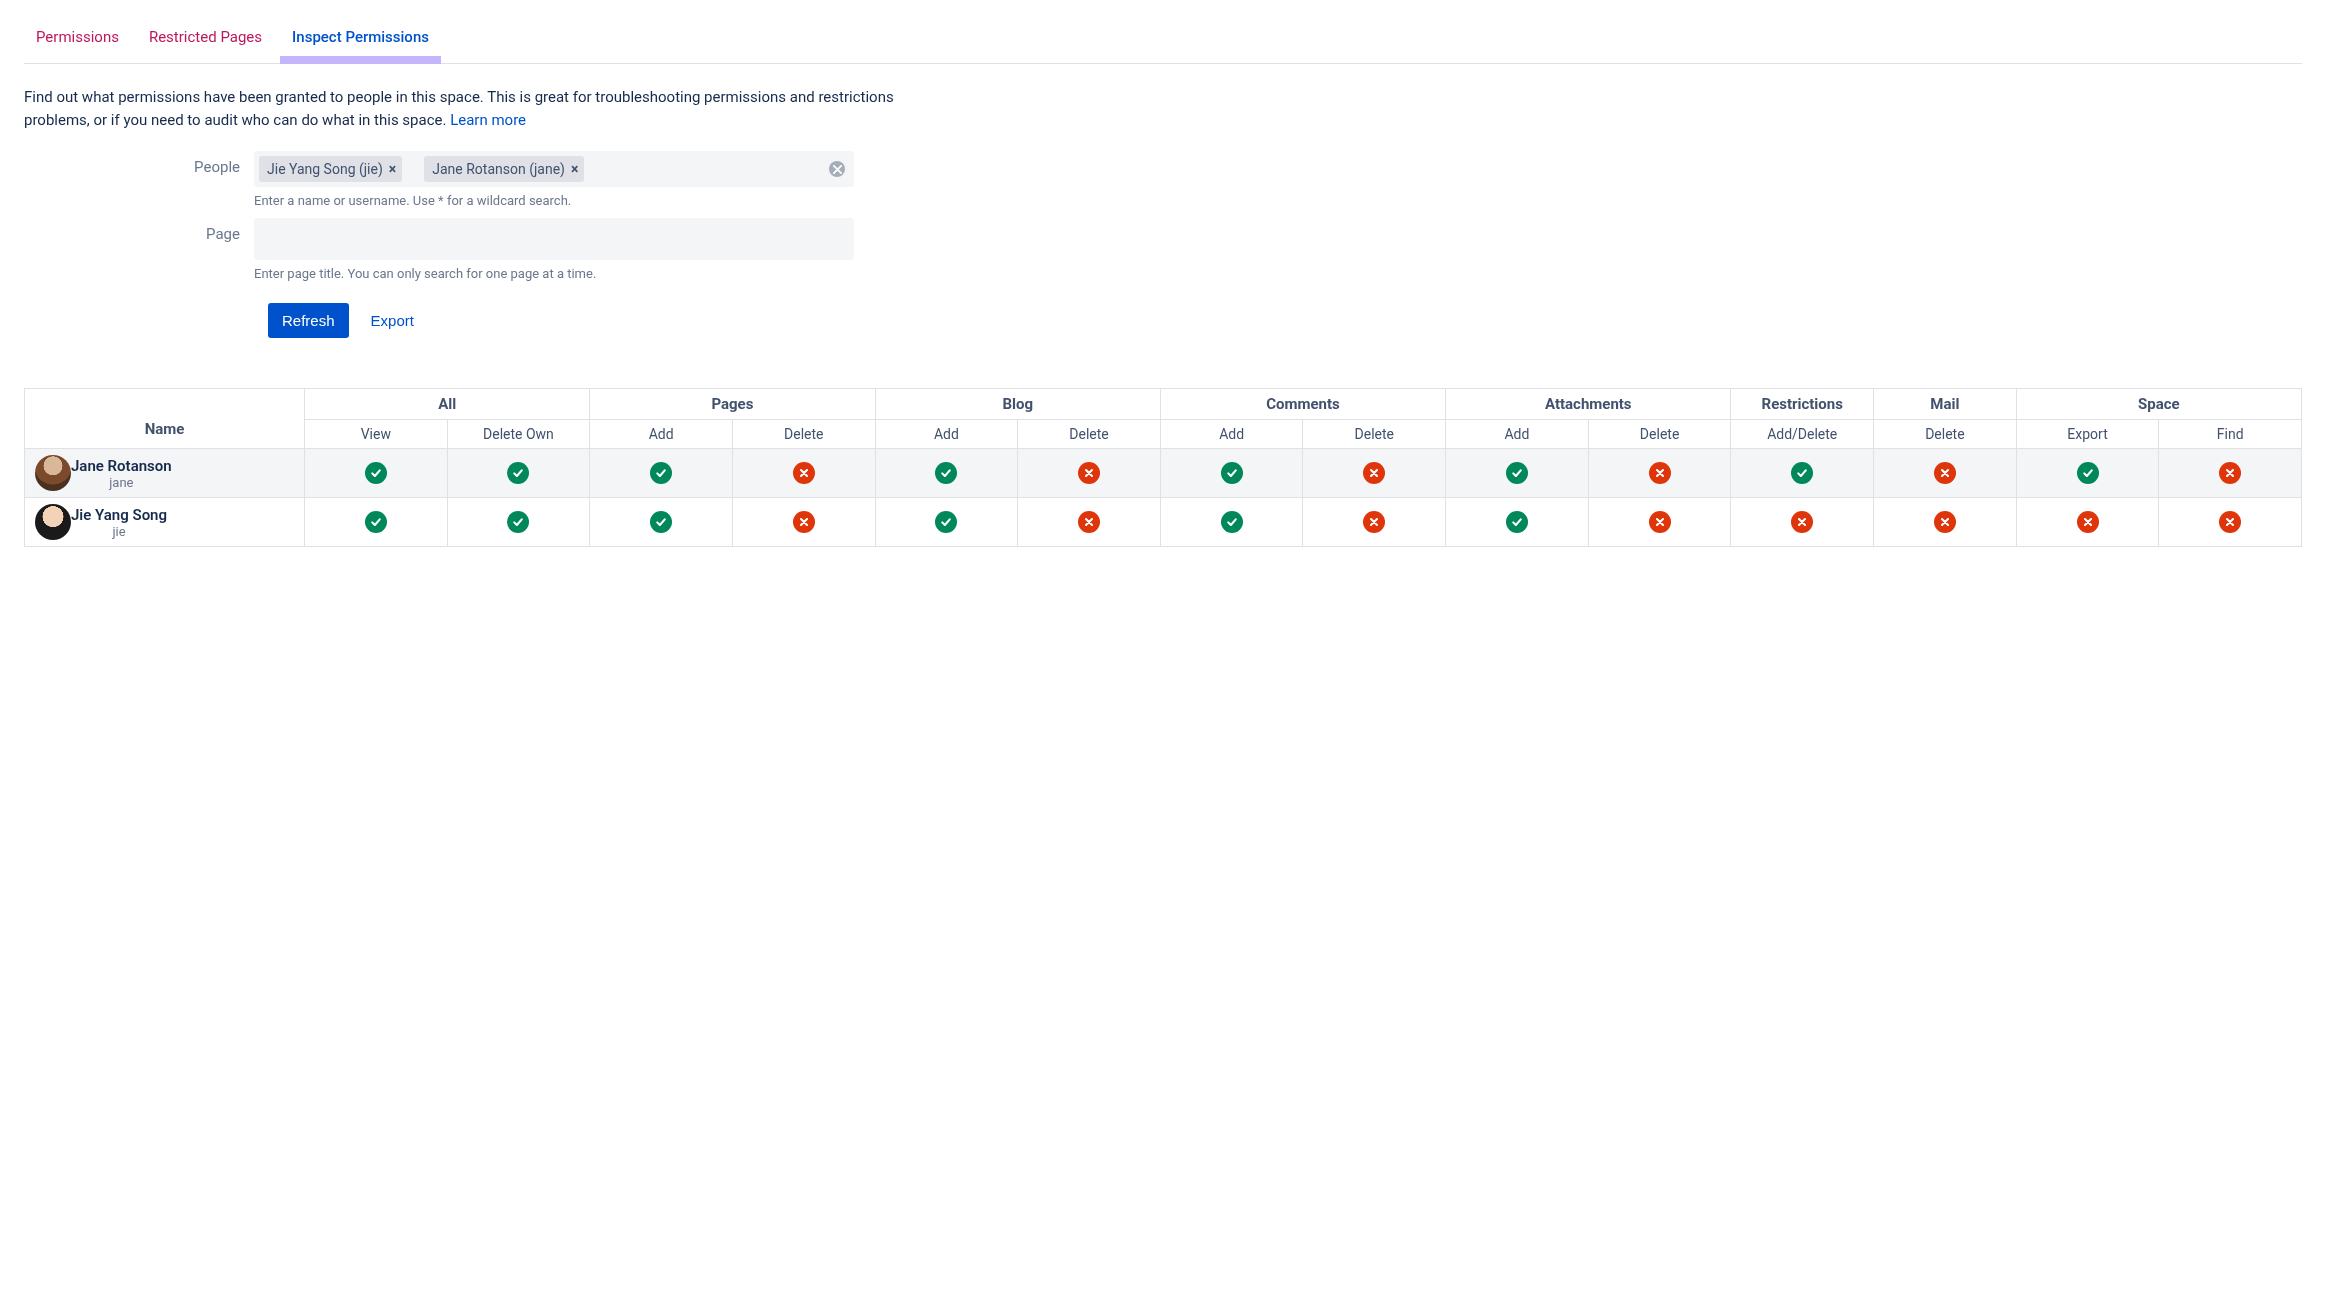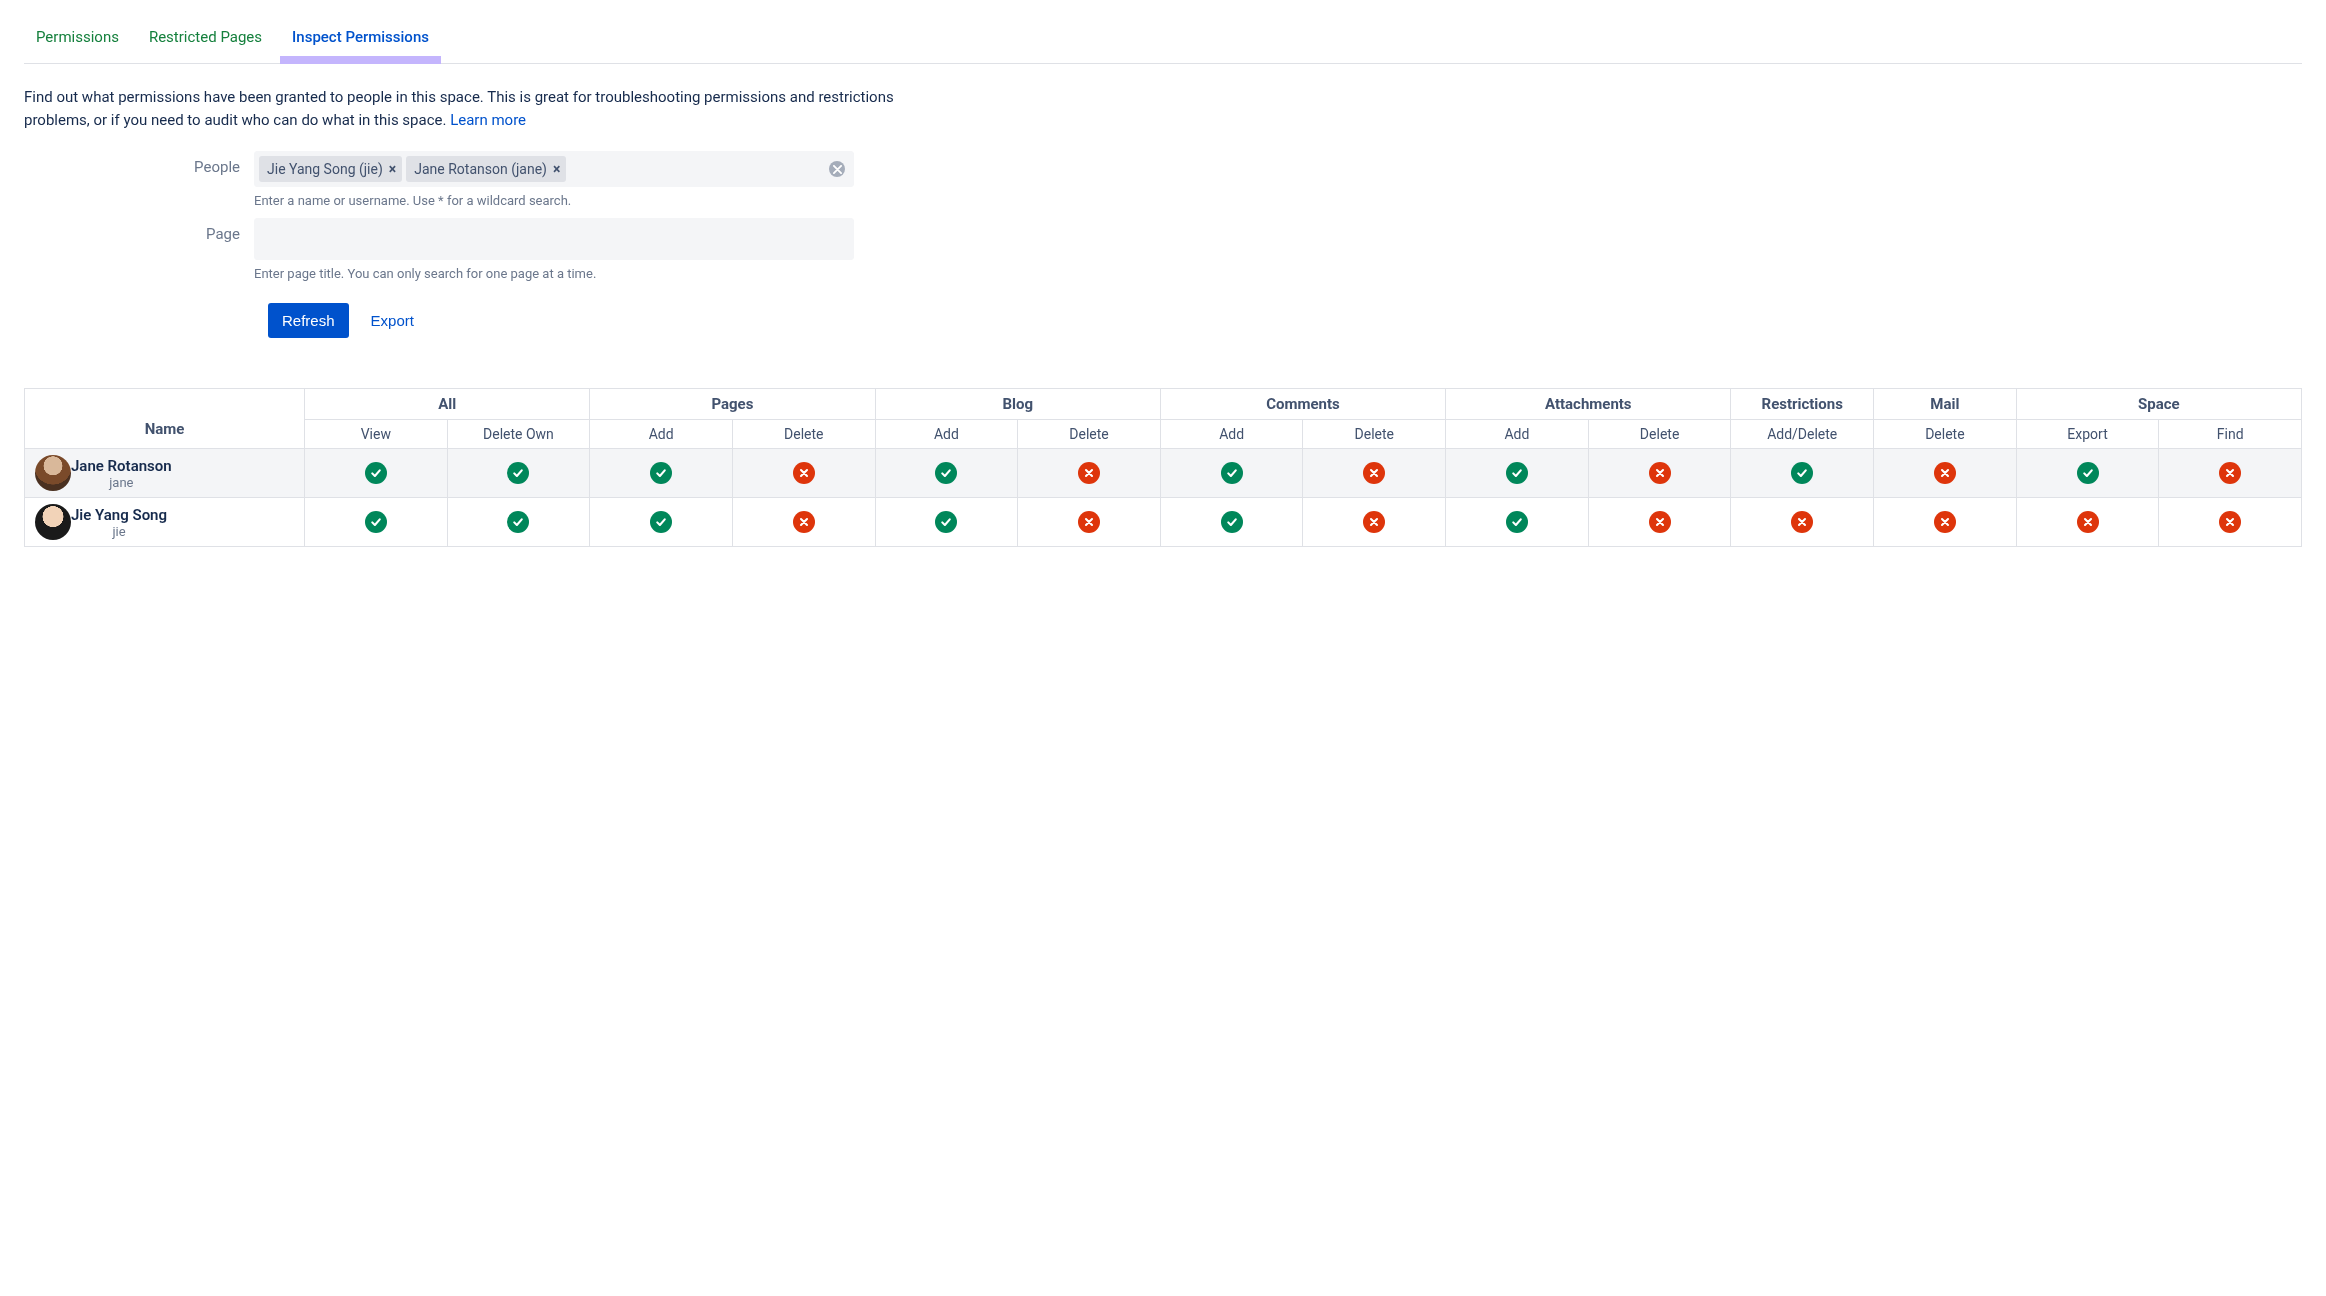--- a/index.html
+++ b/index.html
@@ -11,21 +11,21 @@
     background: #fff;
     padding: 20px 24px;
   }
   .tabs {
     display: flex;
     border-bottom: 1px solid #DFE1E6;
   }
   .tab {
     padding: 8px 12px 10px;
     font-size: 15px;
-    color: #15803d;
+    color: #be185d;
     cursor: pointer;
     margin-right: 6px;
   }
   .tab.active {
     color: #0052CC;
     border-bottom: 8px solid #c4b5fd;
     font-weight: 500;
     margin-bottom: -1px;
   }
   .description {
@@ -50,21 +50,21 @@
     font-size: 15px;
   }
   .form-control { width: 600px; }
   .multi-input {
     background: #F4F5F7;
     border: 1px solid #F4F5F7;
     border-radius: 3px;
     padding: 4px 34px 4px 4px;
     display: flex;
     flex-wrap: wrap;
-    gap: 4px;
+    gap: 22px;
     position: relative;
     min-height: 36px;
   }
   .chip {
     background: #DFE1E6;
     border-radius: 3px;
     padding: 3px 6px 3px 8px;
     font-size: 14px;
     color: #42526E;
     display: inline-flex;

